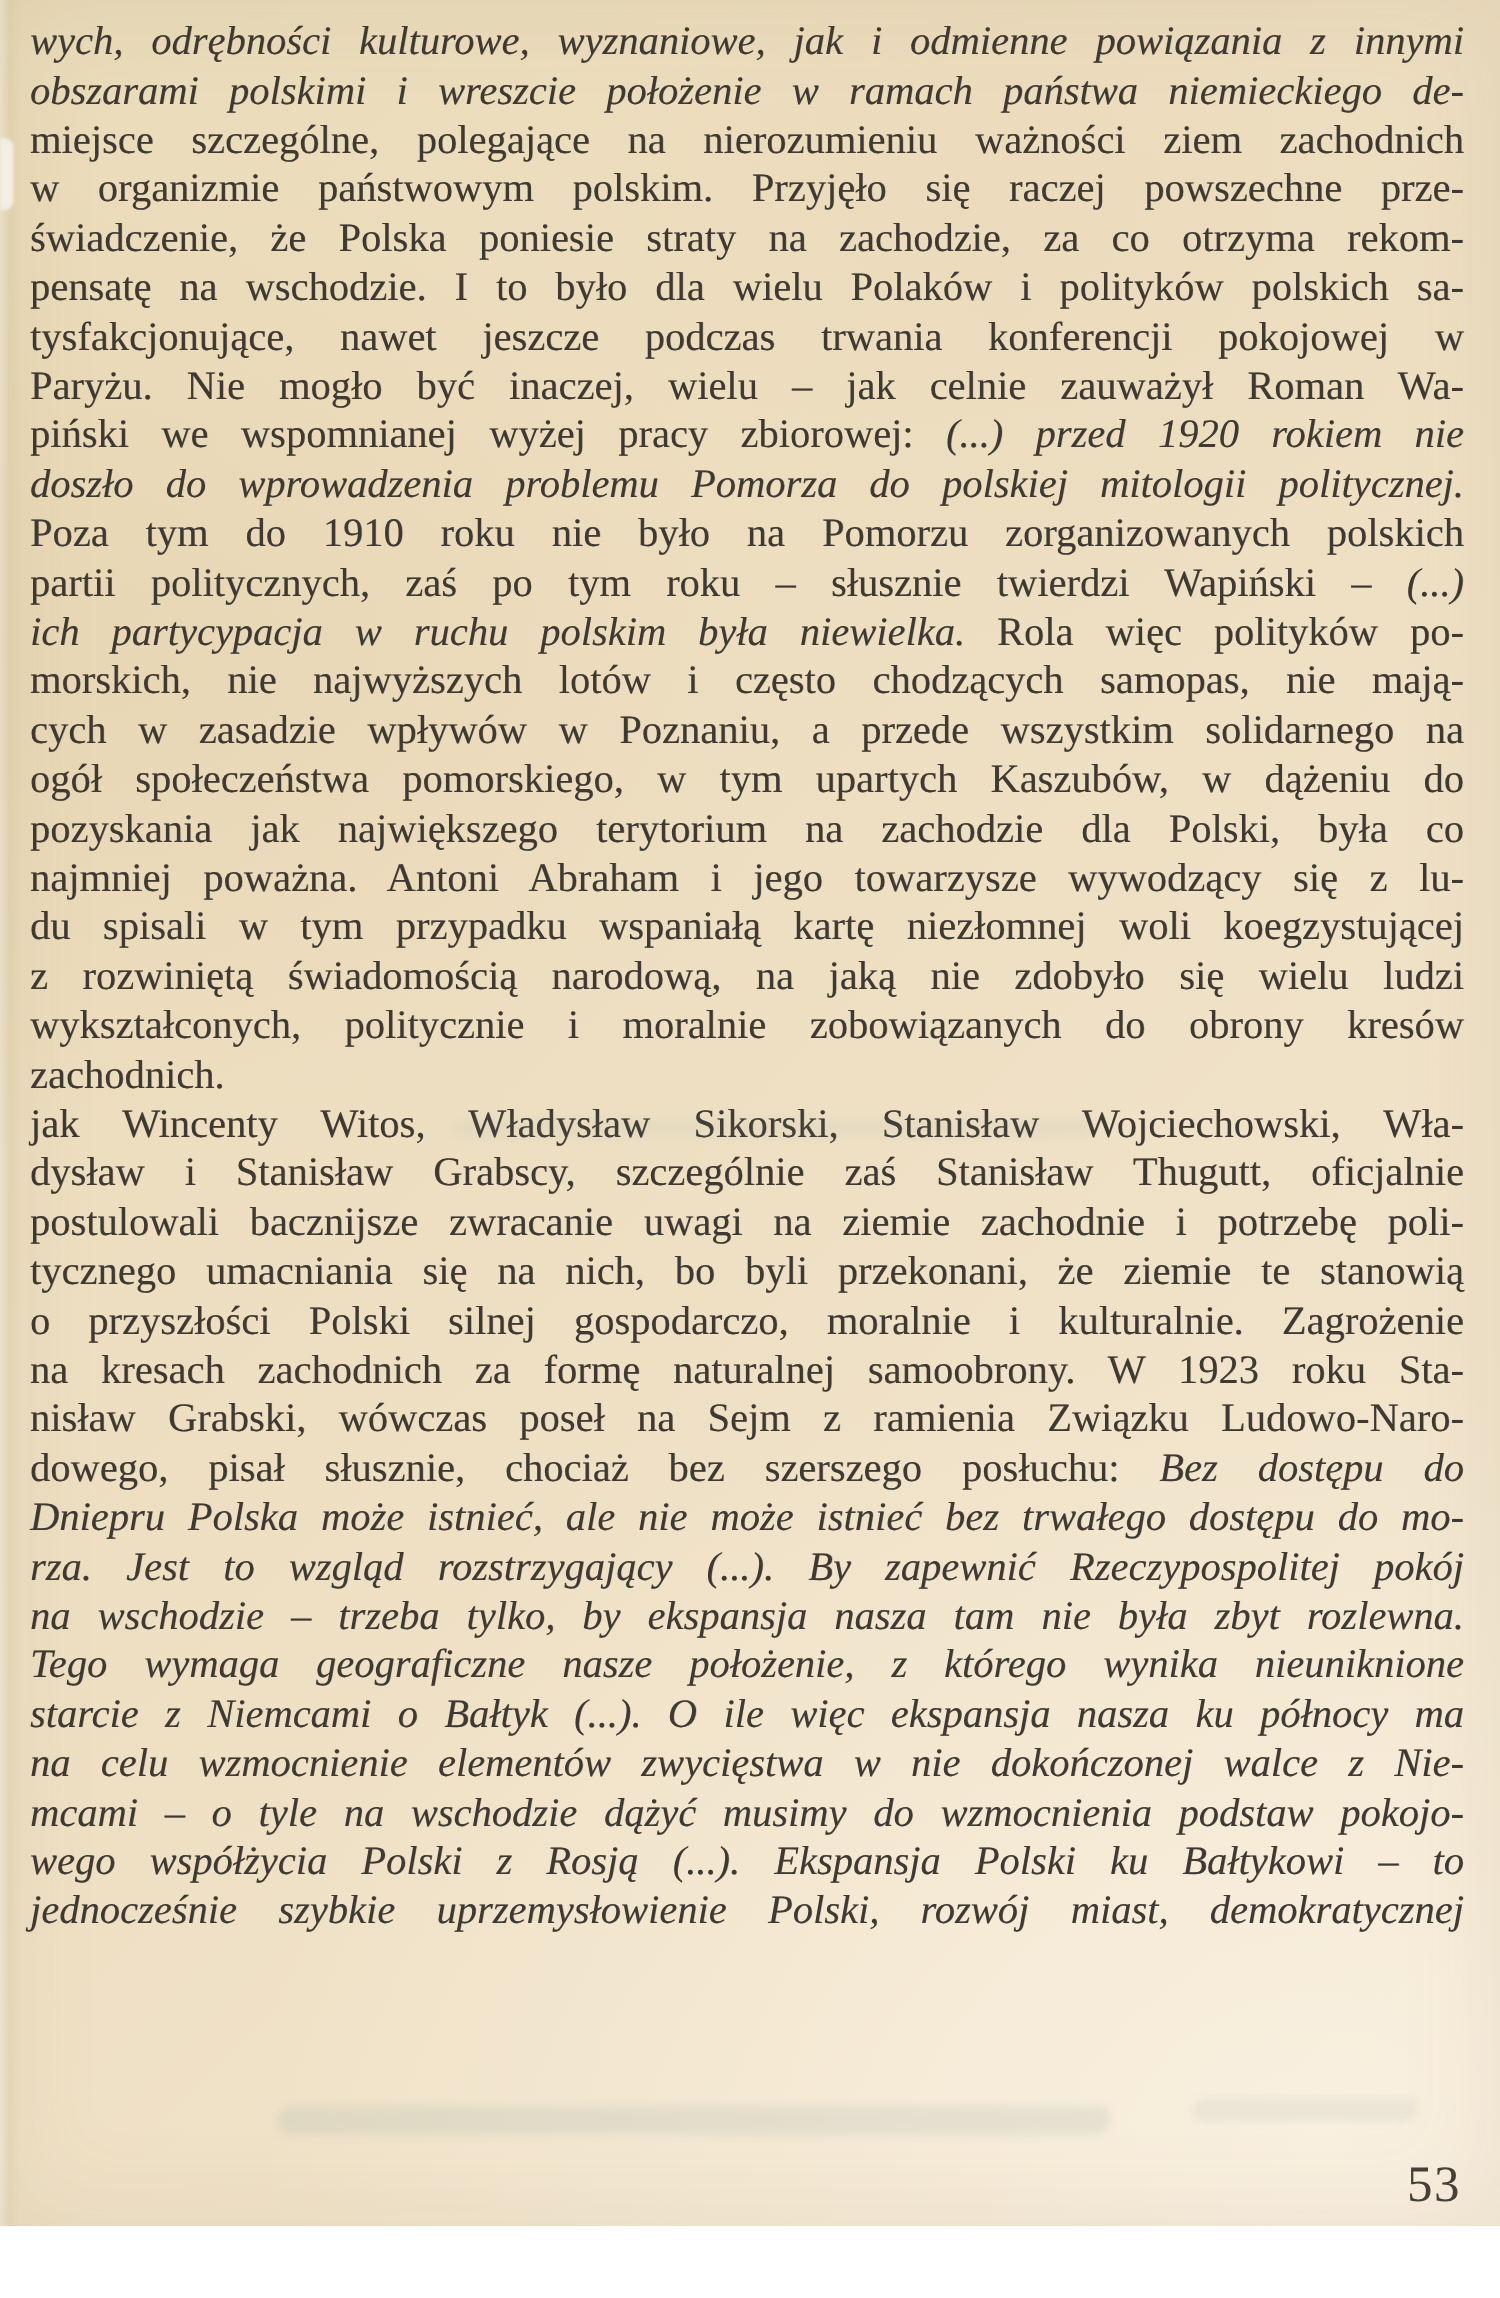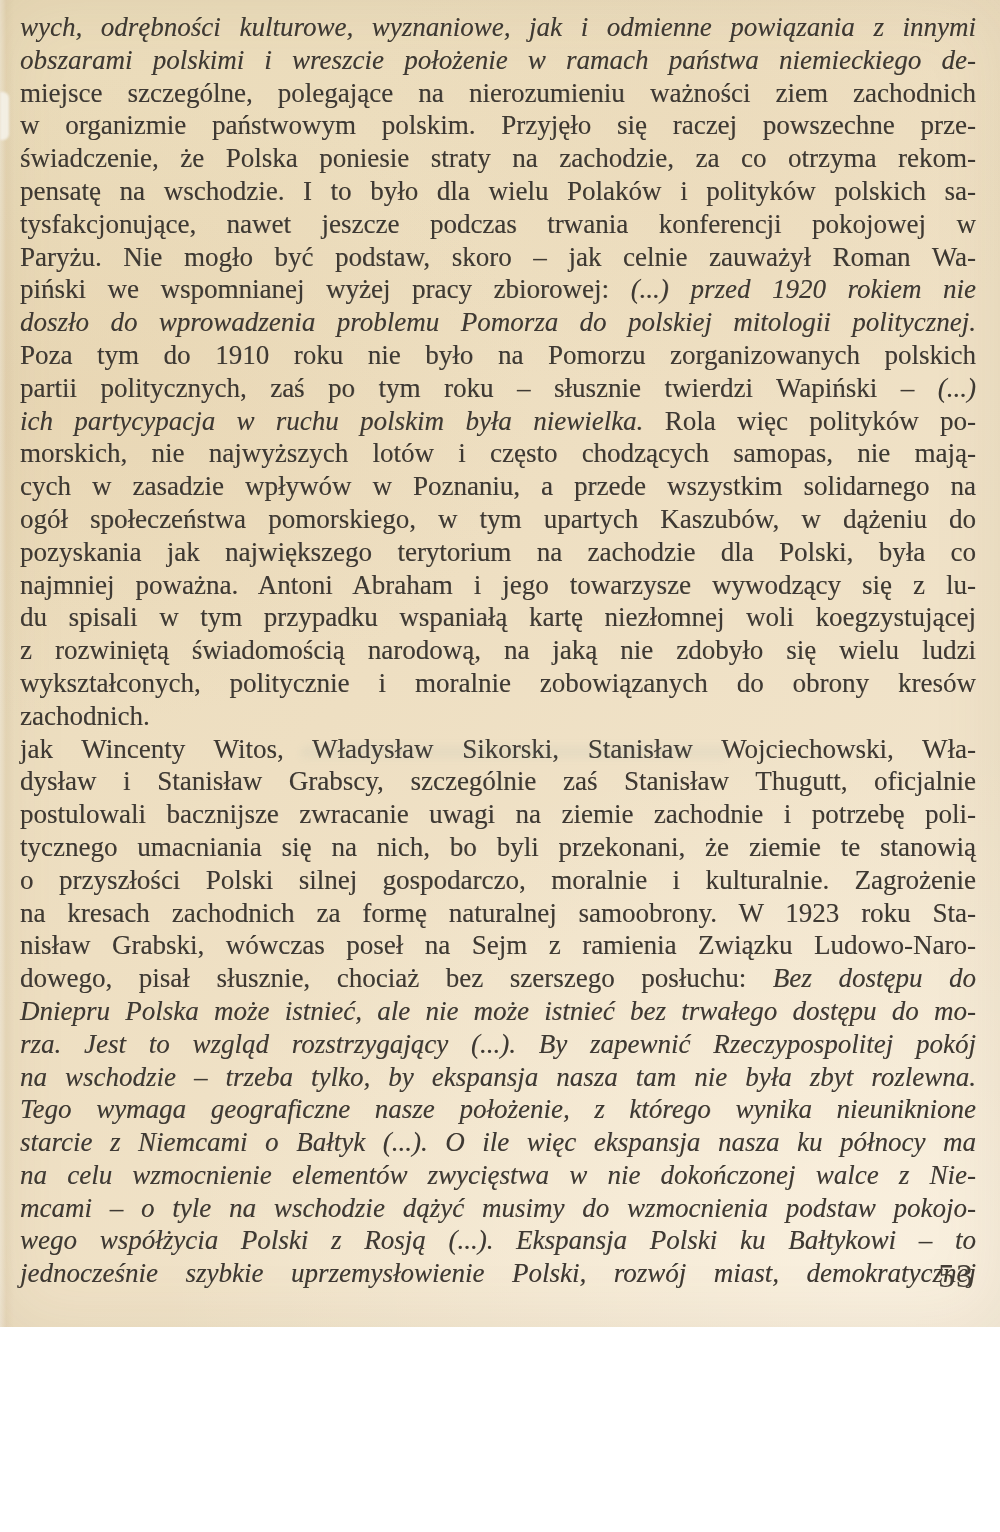--- a/index.html
+++ b/index.html
@@ -9,21 +9,21 @@
   }
   body {
     width: 1000px;
     height: 1532px;
     overflow: hidden;
     font-family: "Liberation Serif", "DejaVu Serif", serif;
   }
   .page {
     position: relative;
     width: 1000px;
-    height: 1327px;
+    height: 1484px;
     background:
       radial-gradient(1200px 900px at 88% 96%, rgba(255,248,236,0.55), rgba(255,248,236,0) 60%),
       radial-gradient(700px 500px at 8% 30%, rgba(226,204,165,0.35), rgba(226,204,165,0) 65%),
       radial-gradient(500px 400px at 70% 10%, rgba(232,214,180,0.30), rgba(232,214,180,0) 70%),
       linear-gradient(135deg, #eadbb9 0%, #eedfc2 45%, #f3e7d1 100%);
     overflow: hidden;
   }
   .page::after {
     content: '';
     position: absolute;
@@ -95,21 +95,21 @@
   .g3 {
     left: 300px;
     top: 745px;
     width: 430px;
     height: 14px;
     background: rgba(130, 150, 150, 0.07);
   }
   .pagenum {
     position: absolute;
     right: 26px;
-    bottom: 32px;
+    bottom: 8px;
     font-size: 34px;
     color: #453f38;
     letter-spacing: 1px;
     margin-top: 12px;
   }
 </style>
 </head>
 <body>
 
 <main class="page">
@@ -117,21 +117,21 @@
   <div class="chip"></div>
 
   <section class="text" id="textblock">
       <div class="line"><span class="it">wych, odrębności kulturowe, wyznaniowe, jak i odmienne powiązania z innymi</span></div>
       <div class="line"><span class="it">obszarami polskimi i wreszcie położenie w ramach państwa niemieckiego de-</span></div>
       <div class="line"><span class="rg">miejsce szczególne, polegające na nierozumieniu ważności ziem zachodnich</span></div>
       <div class="line"><span class="rg">w organizmie państwowym polskim. Przyjęło się raczej powszechne prze-</span></div>
       <div class="line"><span class="rg">świadczenie, że Polska poniesie straty na zachodzie, za co otrzyma rekom-</span></div>
       <div class="line"><span class="rg">pensatę na wschodzie. I to było dla wielu Polaków i polityków polskich sa-</span></div>
       <div class="line"><span class="rg">tysfakcjonujące, nawet jeszcze podczas trwania konferencji pokojowej w</span></div>
-      <div class="line"><span class="rg">Paryżu. Nie mogło być podstaw, skoro – jak celnie zauważył Roman Wa-</span></div>
+      <div class="line"><span class="rg">Paryżu. Nie mogło być inaczej, wielu – jak celnie zauważył Roman Wa-</span></div>
       <div class="line"><span class="rg">piński we wspomnianej wyżej pracy zbiorowej: </span><span class="it">(...) przed 1920 rokiem nie</span></div>
       <div class="line"><span class="it">doszło do wprowadzenia problemu Pomorza do polskiej mitologii politycznej.</span></div>
       <div class="line"><span class="rg">Poza tym do 1910 roku nie było na Pomorzu zorganizowanych polskich</span></div>
       <div class="line"><span class="rg">partii politycznych, zaś po tym roku – słusznie twierdzi Wapiński – </span><span class="it">(...)</span></div>
       <div class="line"><span class="it">ich partycypacja w ruchu polskim była niewielka.</span><span class="rg"> Rola więc polityków po-</span></div>
       <div class="line"><span class="rg">morskich, nie najwyższych lotów i często chodzących samopas, nie mają-</span></div>
       <div class="line"><span class="rg">cych w zasadzie wpływów w Poznaniu, a przede wszystkim solidarnego na</span></div>
       <div class="line"><span class="rg">ogół społeczeństwa pomorskiego, w tym upartych Kaszubów, w dążeniu do</span></div>
       <div class="line"><span class="rg">pozyskania jak największego terytorium na zachodzie dla Polski, była co</span></div>
       <div class="line"><span class="rg">najmniej poważna. Antoni Abraham i jego towarzysze wywodzący się z lu-</span></div>

